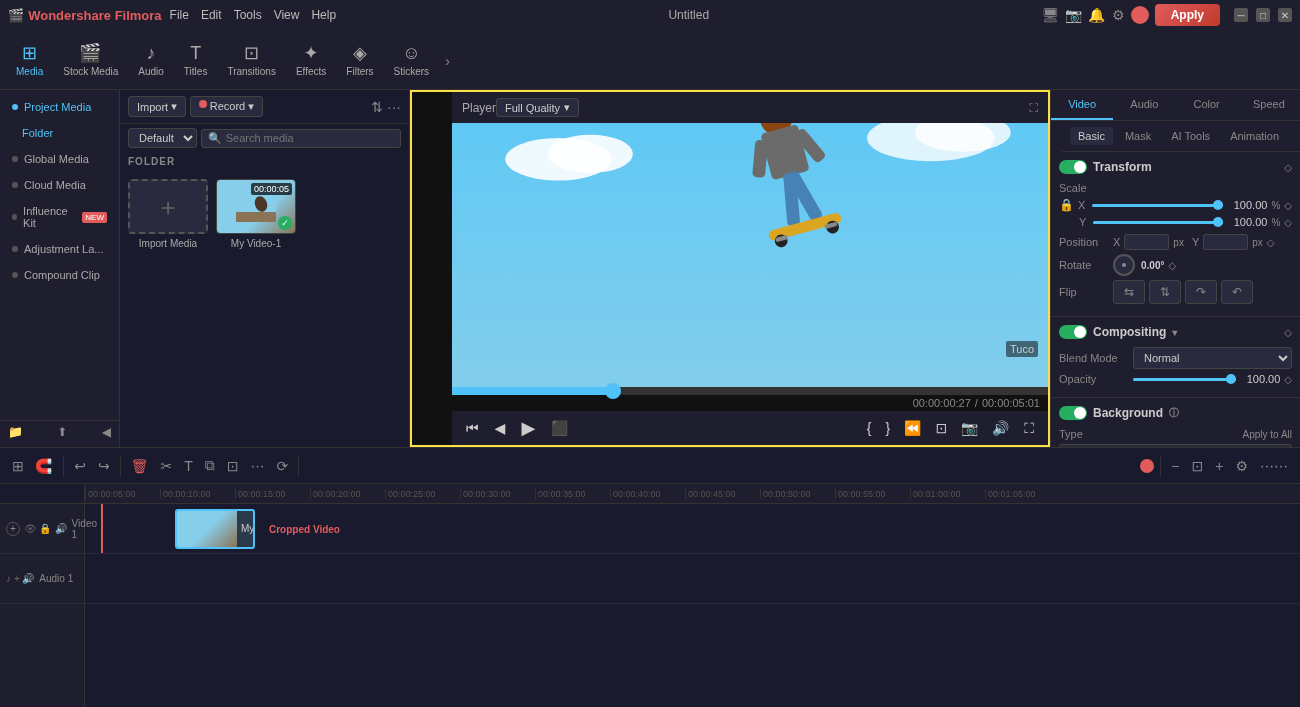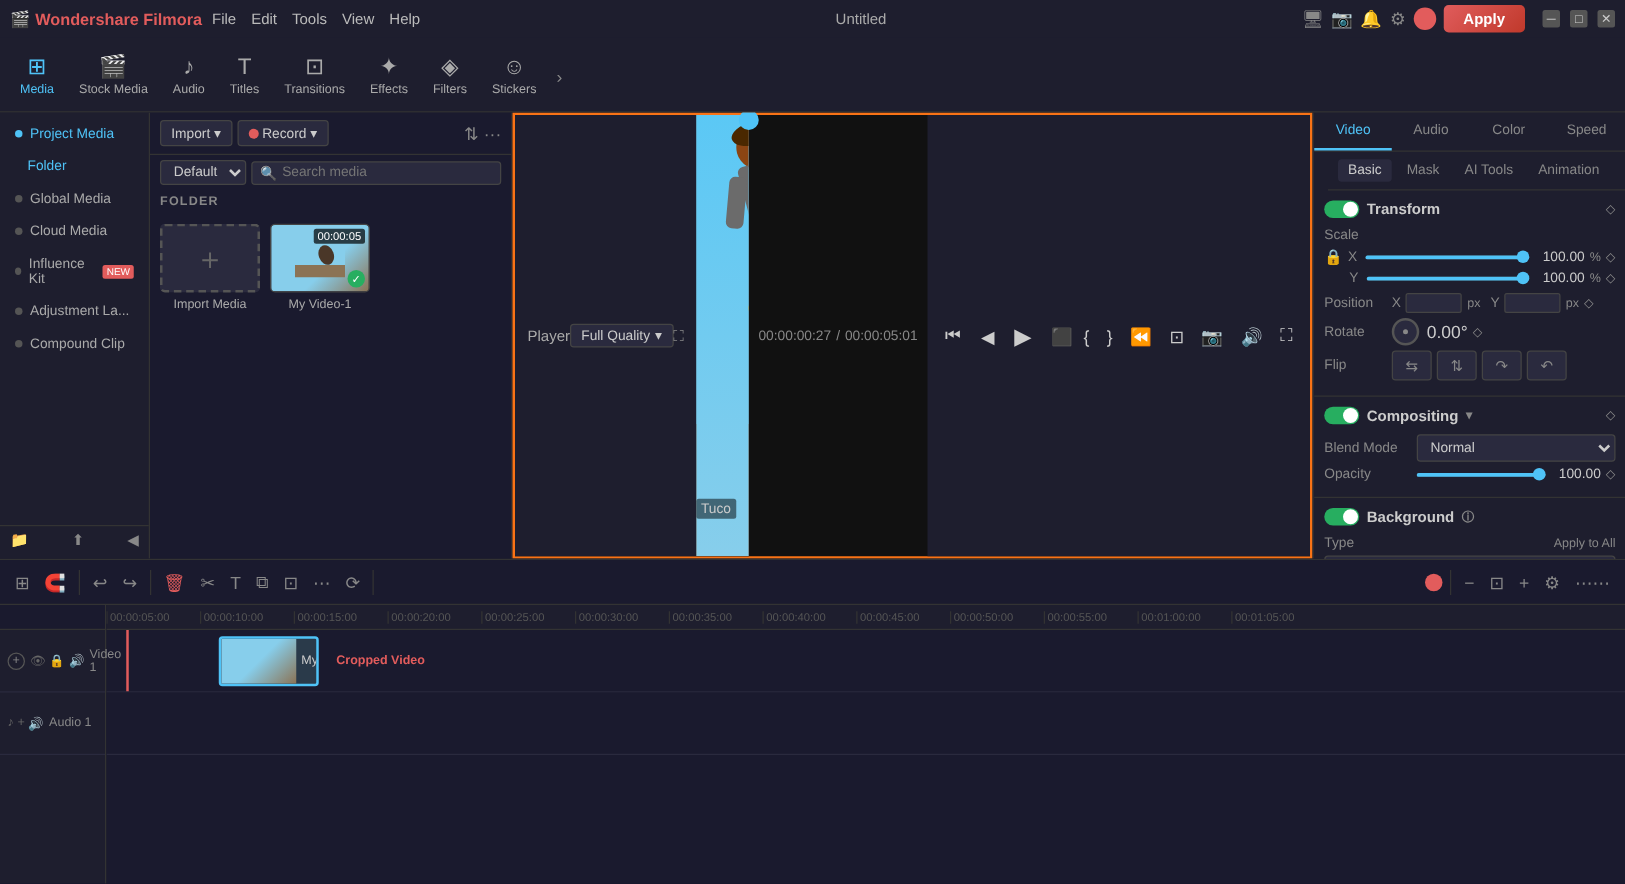--- a/index.html
+++ b/index.html
@@ -31,38 +31,38 @@
     .sidebar { background: #1e1e2e; width: 120px; flex-shrink: 0; border-right: 1px solid #333; display: flex; flex-direction: column; padding: 4px 0; }
     .sidebar-item { display: flex; align-items: center; gap: 6px; padding: 6px 8px; cursor: pointer; color: #aaa; font-size: 11px; border-radius: 3px; margin: 1px 4px; }
     .sidebar-item.active { color: #4fc3f7; }
     .sidebar-dot { width: 6px; height: 6px; border-radius: 50%; background: #555; }
     .sidebar-dot.active { background: #4fc3f7; }
 
     
     .media-panel { width: 290px; flex-shrink: 0; background: #1a1a2e; border-right: 1px solid #333; display: flex; flex-direction: column; }
     .media-panel-header { display: flex; align-items: center; gap: 4px; padding: 6px 8px; border-bottom: 1px solid #333; }
     .import-btn { background: #2a2a3e; border: 1px solid #444; color: #ccc; padding: 3px 8px; border-radius: 3px; font-size: 11px; cursor: pointer; display: flex; align-items: center; gap: 3px; }
-    .record-btn { background: #2a2a3e; border: 1px solid #444; color: #ccc; padding: 3px 8px; border-radius: 3px; font-size: 11px; cursor: pointer; display: flex; align-items: center; gap: 3px; }
+    .record-btn { background: #2a2a3e; border: 1px solid #444; color: #ccc; padding: 3px 8px; border-radius: 3px; font-size: 11px; cursor: pointer; display: flex; gap: 3px; }
     .record-circle { width: 8px; height: 8px; border-radius: 50%; background: #e25c5c; }
     .media-panel-toolbar { display: flex; align-items: center; gap: 4px; padding: 4px 8px; }
     .default-select { background: #2a2a3e; border: 1px solid #444; color: #ccc; padding: 2px 6px; border-radius: 3px; font-size: 11px; }
     .search-box { flex: 1; background: #2a2a3e; border: 1px solid #444; color: #ccc; padding: 2px 6px; border-radius: 3px; font-size: 11px; display: flex; align-items: center; gap: 4px; }
     .search-box input { background: transparent; border: none; color: #ccc; font-size: 11px; outline: none; flex: 1; }
     .folder-label { color: #888; font-size: 10px; padding: 4px 8px; font-weight: bold; letter-spacing: 1px; }
     .media-grid { display: flex; flex-wrap: wrap; gap: 8px; padding: 8px; overflow-y: auto; flex: 1; }
     .media-item { display: flex; flex-direction: column; align-items: center; gap: 4px; cursor: pointer; }
     .media-thumb { width: 80px; height: 55px; background: #2a2a3e; border-radius: 4px; border: 1px solid #444; display: flex; align-items: center; justify-content: center; position: relative; overflow: hidden; }
     .media-thumb-import { border: 2px dashed #555; }
     .media-thumb-add { font-size: 24px; color: #666; }
     .media-label { color: #aaa; font-size: 10px; text-align: center; }
     .media-duration { position: absolute; top: 3px; right: 3px; background: rgba(0,0,0,0.7); color: #fff; font-size: 9px; padding: 1px 3px; border-radius: 2px; }
     .media-check { position: absolute; bottom: 3px; right: 3px; width: 14px; height: 14px; border-radius: 50%; background: #27ae60; display: flex; align-items: center; justify-content: center; color: white; font-size: 9px; }
 
     
-    .preview-area { flex: 1; display: flex; flex-direction: row; background: #111; border: 2px solid #f97316; }
+    .preview-area { flex: 1; display: flex; flex-direction: column; background: #111; border: 2px solid #fde047; padding-left: 40px; }
     .preview-header { display: flex; align-items: center; justify-content: space-between; padding: 6px 10px; background: #1e1e2e; }
     .preview-player-label { color: #aaa; font-size: 12px; }
     .preview-quality { background: #2a2a3e; border: 1px solid #444; color: #ccc; padding: 2px 8px; border-radius: 3px; font-size: 11px; display: flex; align-items: center; gap: 4px; cursor: pointer; }
     .preview-video { flex: 1; background: #111; display: flex; align-items: center; justify-content: center; position: relative; overflow: hidden; }
     .preview-timeline { height: 8px; background: #333; position: relative; margin: 0; }
     .preview-progress { height: 100%; background: #4fc3f7; width: 27%; }
     .preview-dot { position: absolute; top: -4px; left: 27%; width: 16px; height: 16px; border-radius: 50%; background: #4fc3f7; transform: translateX(-50%); }
     .preview-time { display: flex; align-items: center; justify-content: flex-end; padding: 2px 8px; color: #888; font-size: 11px; }
     .preview-controls { display: flex; align-items: center; justify-content: space-between; padding: 4px 10px; background: #1e1e2e; }
     .preview-ctrl-left { display: flex; gap: 8px; align-items: center; }
@@ -455,21 +455,21 @@
         </div>
         <span class="diamond-icon">◇</span>
       </div>
 
       <div class="props-row">
         <span style="color:#888;font-size:11px;min-width:50px;">Rotate</span>
         <div class="props-rotate">
           <div class="rotate-circle">
             <div class="rotate-dot"></div>
           </div>
-          <span style="color:#ccc;font-size:14px;">0.00°</span>
+          <span style="color:#ccc;font-size:10px;font-weight:bold;">0.00°</span>
         </div>
         <span class="diamond-icon">◇</span>
       </div>
 
       <div class="props-row">
         <span style="color:#888;font-size:11px;min-width:50px;">Flip</span>
         <div class="props-flip-btns">
           <button class="flip-btn">⇆</button>
           <button class="flip-btn">⇅</button>
           <button class="flip-btn">↷</button>

